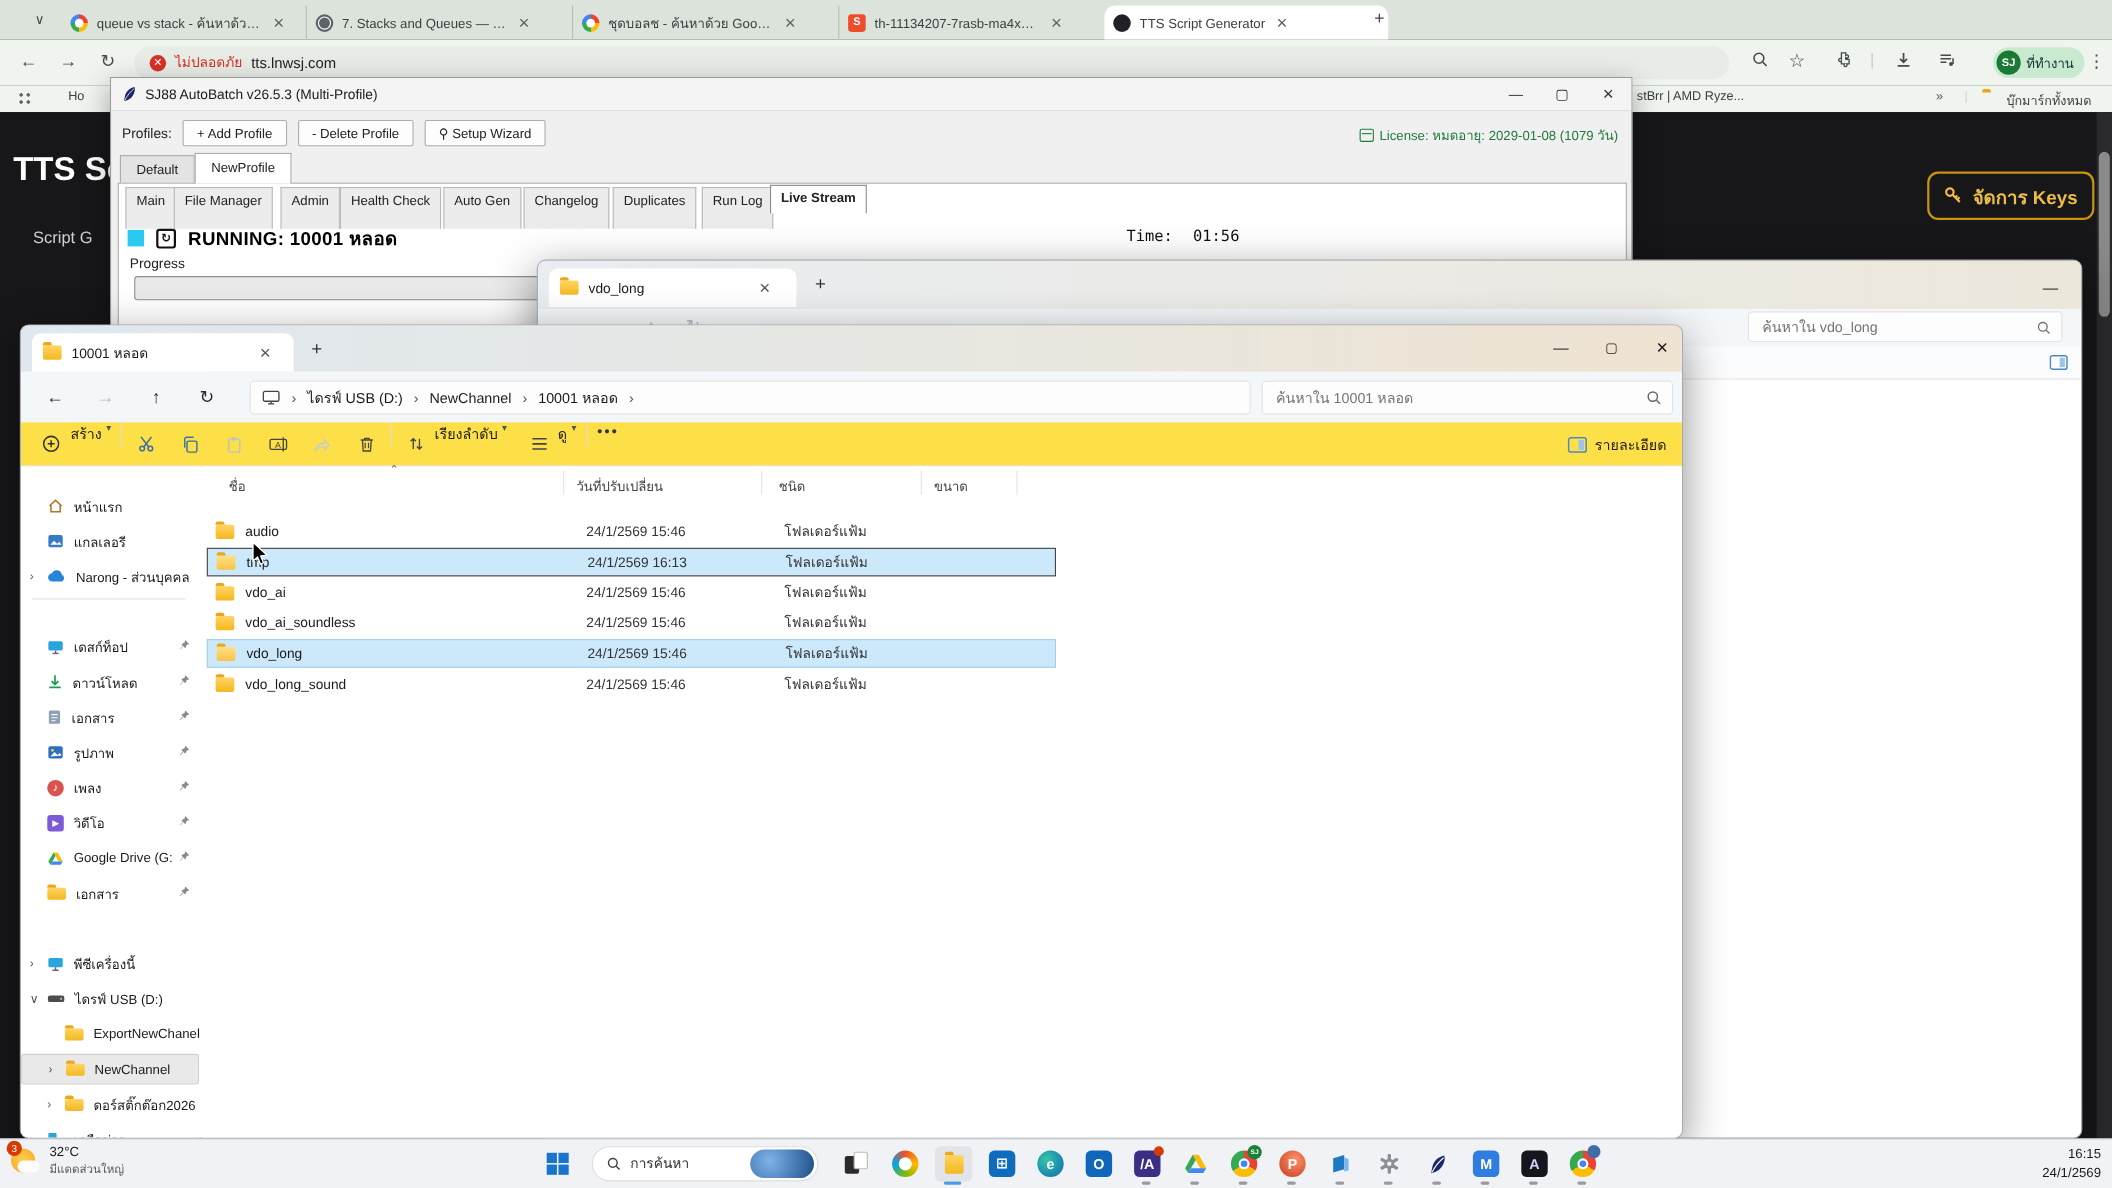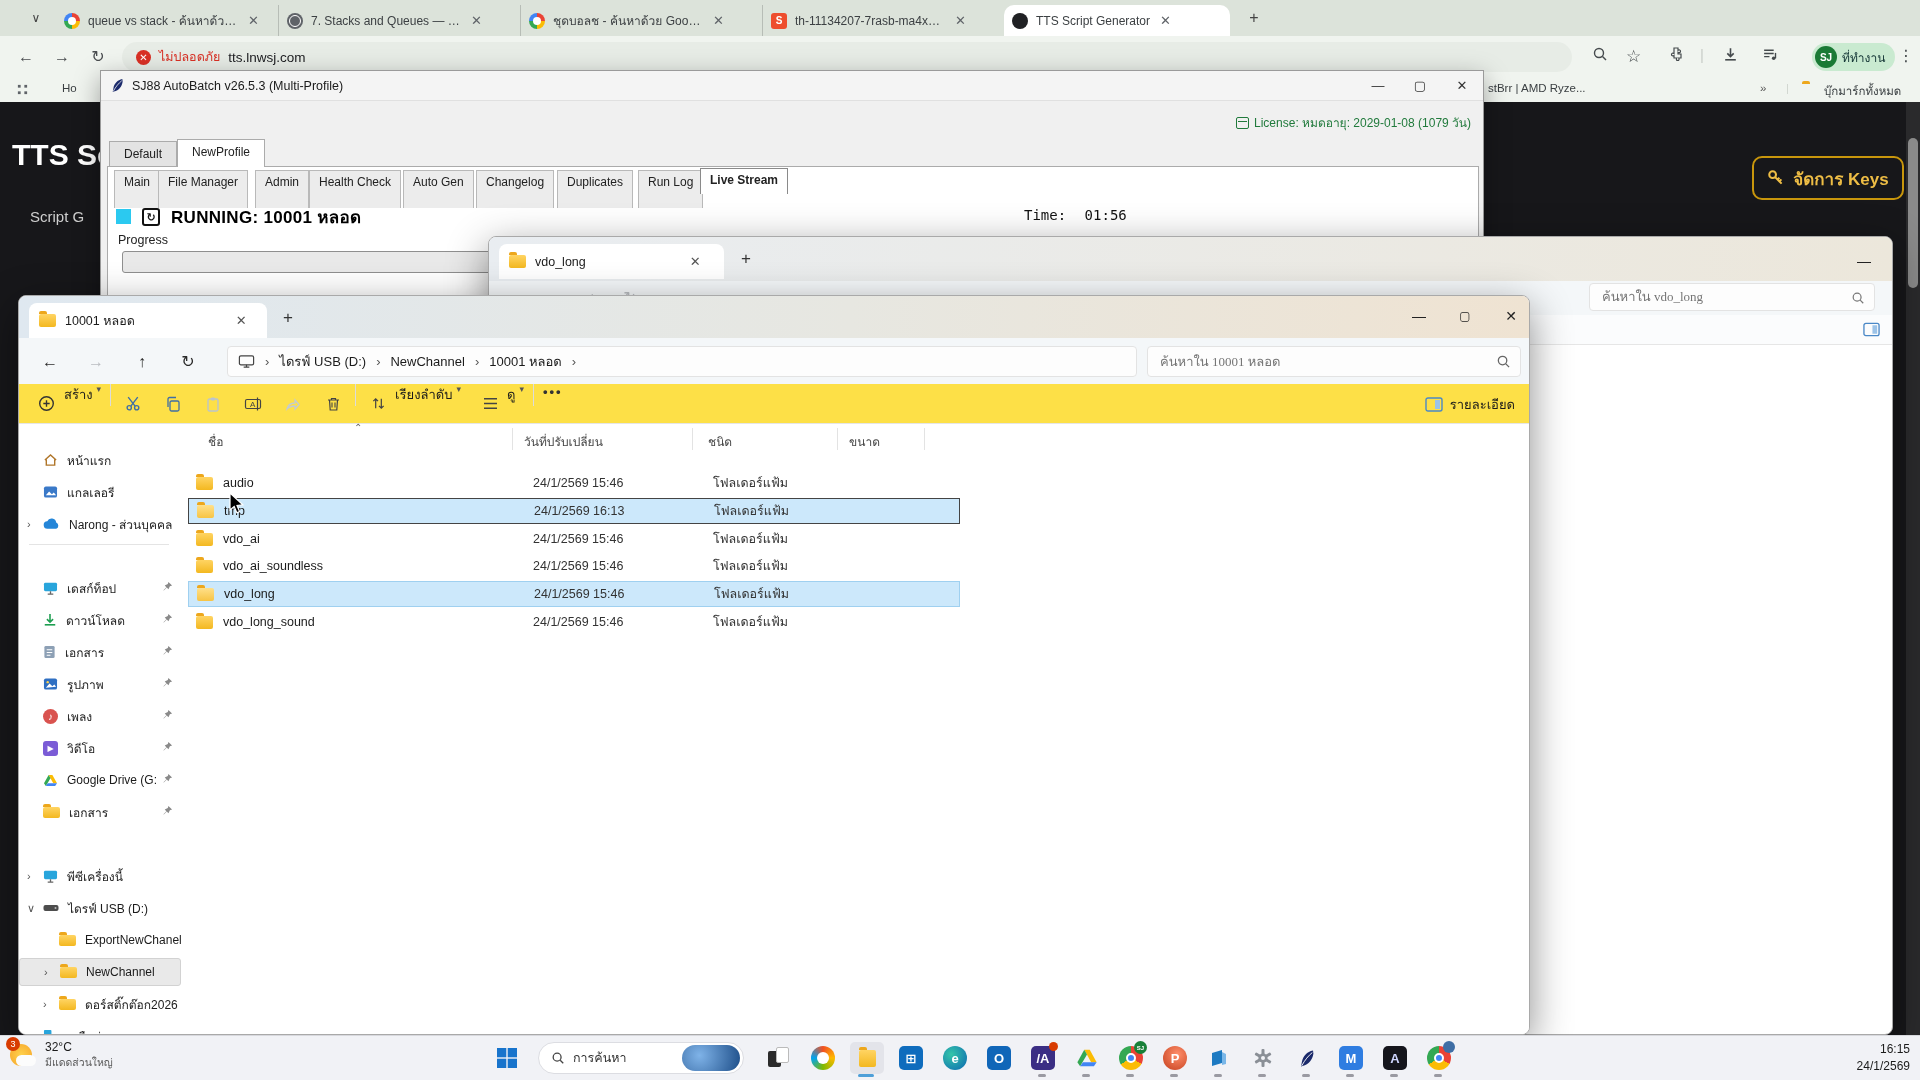--- a/index.html
+++ b/index.html
@@ -119,21 +119,21 @@
   #ex-addr { position:absolute; left:0; top:42px; width:100%; height:46px; background:#f4f7f9; }
   .nav2 { position:absolute; top:11px; width:26px; height:26px; text-align:center; line-height:26px;
     font-size:16px; color:#2b2b2b; }
   .nav2.dis { color:#b9bcc0; }
   #crumb { position:absolute; left:208px; top:8px; width:910px; height:31px; background:#fdfdfd;
     border:1px solid #e3e3e3; border-radius:4px; display:flex; align-items:center; gap:10px;
     padding:0 10px; font-size:13px; color:#1b1b1b; }
   #crumb .sep { color:#555; font-size:13px; }
   .esearch { position:absolute; height:31px; background:#fdfdfd; border:1px solid #e3e3e3; border-radius:4px; }
   .esearch input { width:100%; height:100%; border:none; outline:none; background:transparent;
-    font-size:13px; color:#333; padding:0 30px 0 12px; font-family:Liberation Serif, serif; }
+    font-size:13px; color:#333; padding:0 30px 0 12px; font-family:Liberation Sans, sans-serif; }
   .esearch .mg { position:absolute; right:9px; top:7px; }
   #ex-tools { position:absolute; left:0; top:88px; width:100%; height:40px; background:#fde047;
     border-bottom:1px solid #e6e6e6; display:flex; font-size:13px; color:#1b1b1b; }
   .tic { display:inline-flex; align-items:center; justify-content:center; width:26px; }
   .tsep { width:1px; height:22px; background:#dcdcdc; margin:0 9px; }
   .cdn { font-size:9px; color:#555; margin-left:4px; }
   #ex-details { position:absolute; right:14px; top:0; height:40px; display:flex; align-items:center; gap:7px; }
 
   #ex-side { position:absolute; left:0; top:128px; width:162px; height:612px; background:#fff; font-size:12px; color:#1b1b1b; }
   .sit { position:absolute; left:0; width:162px; height:28px; display:flex; align-items:center; gap:9px; padding-left:24px; }
@@ -202,21 +202,21 @@
     <div class="btab sep" style="left:520px;width:212px">
       <span class="fav google"></span>
       <span class="lbl">ชุดบอลช - ค้นหาด้วย Google</span>
       <span class="x">✕</span>
     </div>
     <div class="btab sep" style="left:762px;width:212px">
       <span class="fav shopee">S</span>
       <span class="lbl">th-11134207-7rasb-ma4xb2jy3</span>
       <span class="x">✕</span>
     </div>
-    <div class="btab active" style="left:1004px;width:226px">
+    <div class="btab active" style="left:1004px;width:258px">
       <span class="fav dark"></span>
       <span class="lbl">TTS Script Generator</span>
       <span class="x">✕</span>
     </div>
     <span class="newtab">+</span>
   </div>
 
   <div id="btoolbar" class="abs">
     <span class="navic" style="left:14px">←</span>
     <span class="navic" style="left:50px">→</span>
@@ -287,20 +287,26 @@
   <div id="ab" class="abs">
     <div id="ab-title">
       <svg width="13" height="15" viewBox="0 0 12 14">
           <path d="M10.5 1C6 2 3 5 2.2 9.5L1.5 13l1.2-.3C7.5 11.5 10 8 10.8 3.5z" fill="#1b2a6b"></path>
           <path d="M2 12.5C4.5 8 7 5 10 2.5" stroke="#fff" stroke-width=".7" fill="none"></path>
         </svg>
       <span>SJ88 AutoBatch v26.5.3 (Multi-Profile)</span>
       <span class="winctl" style="left:1258px">—</span>
       <span class="winctl" style="left:1300px">▢</span>
       <span class="winctl" style="left:1342px">✕</span>
+    </div>
+    <div class="abrow">
+      <span>Profiles:</span>
+      <button class="clsbtn">+ Add Profile</button>
+      <button class="clsbtn">- Delete Profile</button>
+      <button class="clsbtn">⚲ <span>Setup Wizard</span></button>
     </div>
     <div id="ab-lic">
       <span class="cal"></span>
       <span>License: หมดอายุ: 2029-01-08 (1079 วัน)</span>
     </div>
     <span class="ptab" style="left:8px">Default</span>
     <span class="ptab on" style="left:76px">NewProfile</span>
     <div id="ab-panel">
       <span class="mtab" style="left:6px">Main</span>
       <span class="mtab" style="left:50px">File Manager</span>

